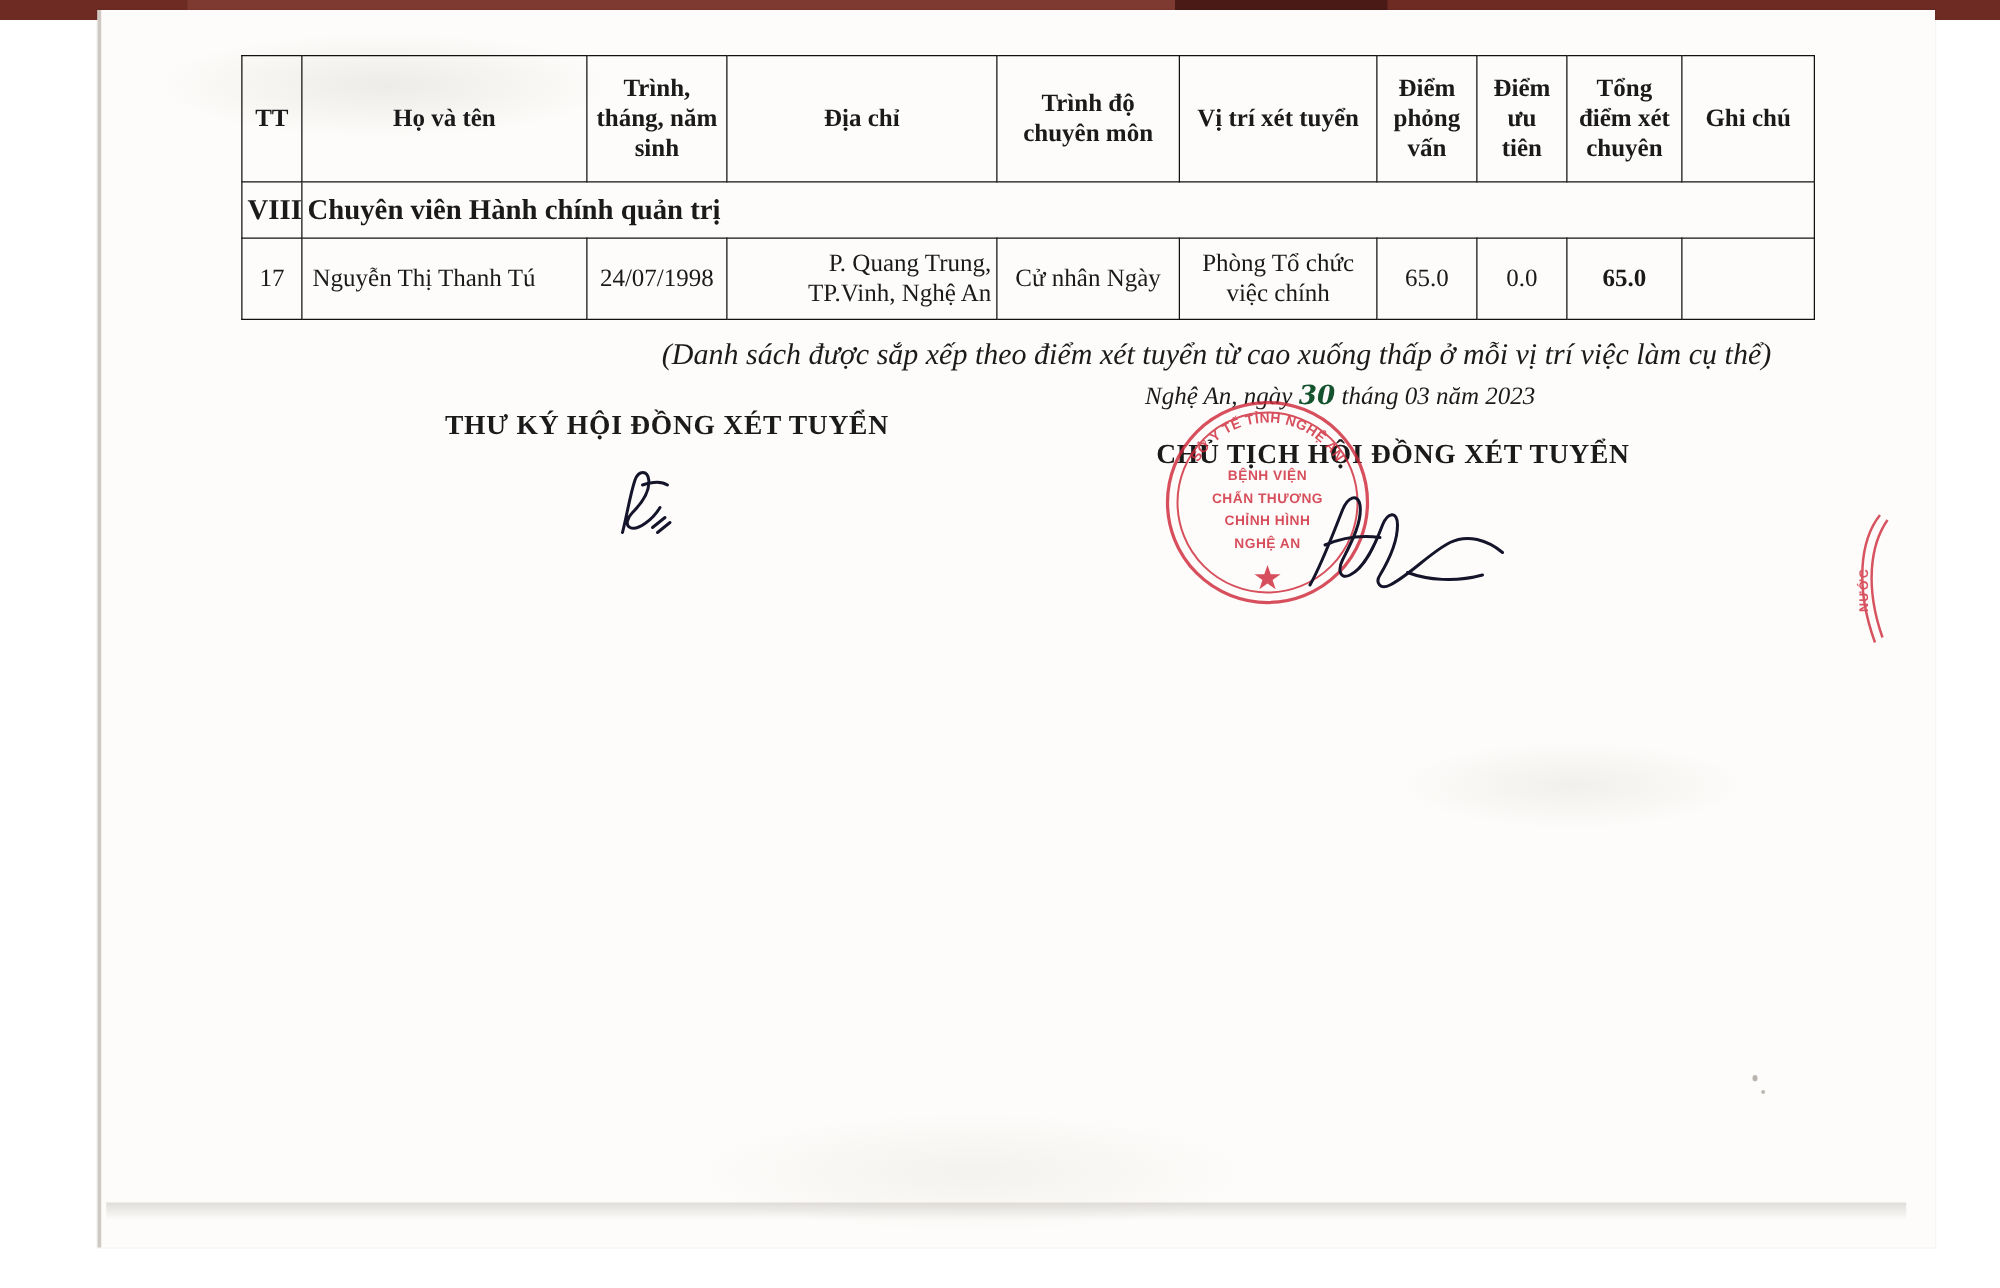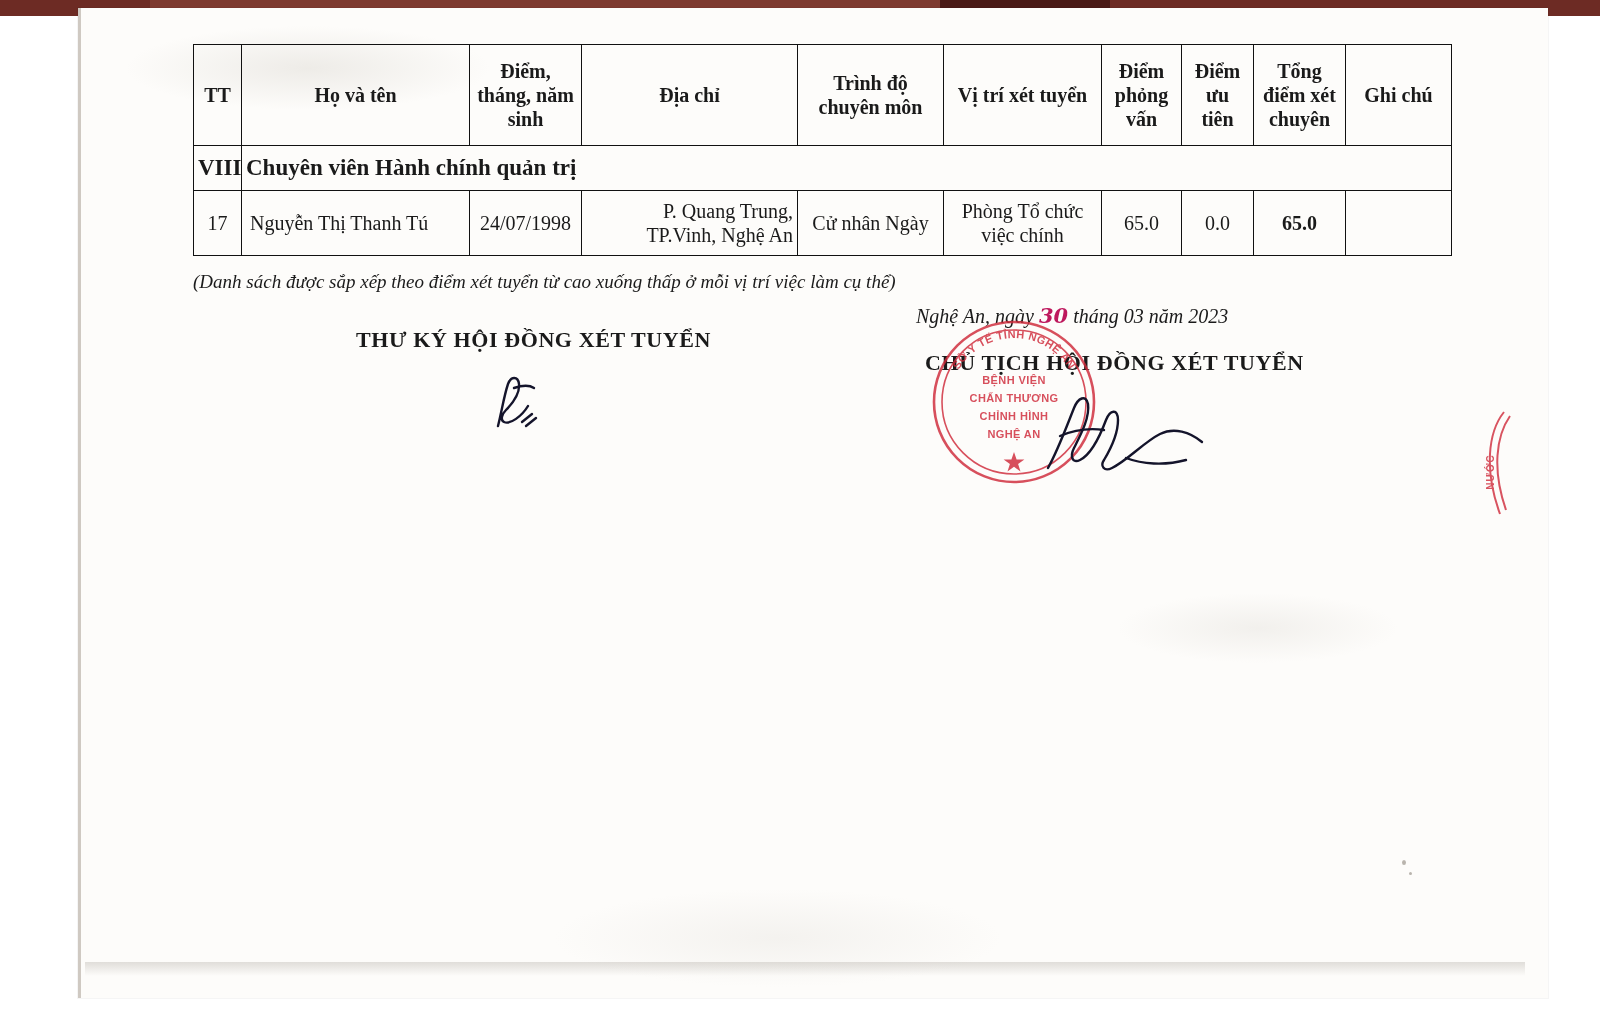--- a/index.html
+++ b/index.html
@@ -141,41 +141,41 @@
   .cell-two-line {
     display: block;
   }
 
   
   .note-line {
     position: absolute;
     top: 271px;
     left: 193px;
     width: 1224px;
-    text-align: left;
+    text-align: right;
     font-style: italic;
-    font-size: 19px;
+    font-size: 24px;
     color: #1b1b1b;
   }
 
   
   .sign-date {
     position: absolute;
     top: 303px;
     left: 916px;
     font-style: italic;
     font-size: 20px;
     white-space: nowrap;
   }
   .sign-date .handwrite-day {
     font-family: "DejaVu Serif", serif;
     font-style: italic;
     font-weight: bold;
     font-size: 21px;
-    color: #be185d;
+    color: #14532d;
   }
   .sign-title-left {
     position: absolute;
     top: 327px;
     left: 356px;
     font-weight: bold;
     font-size: 22px;
     letter-spacing: 0.6px;
     white-space: nowrap;
   }
@@ -300,21 +300,21 @@
     <col class="col-interview">
     <col class="col-priority">
     <col class="col-total">
     <col class="col-note">
   </colgroup>
   <thead>
     <tr>
       <th>TT</th>
       <th>Họ và tên</th>
       <th>
-        <span class="cell-two-line">Điểm,</span>
+        <span class="cell-two-line">Trình,</span>
         <span class="cell-two-line">tháng, năm</span>
         <span class="cell-two-line">sinh</span>
       </th>
       <th>Địa chỉ</th>
       <th>
         <span class="cell-two-line">Trình độ</span>
         <span class="cell-two-line">chuyên môn</span>
       </th>
       <th>Vị trí xét tuyển</th>
       <th>

